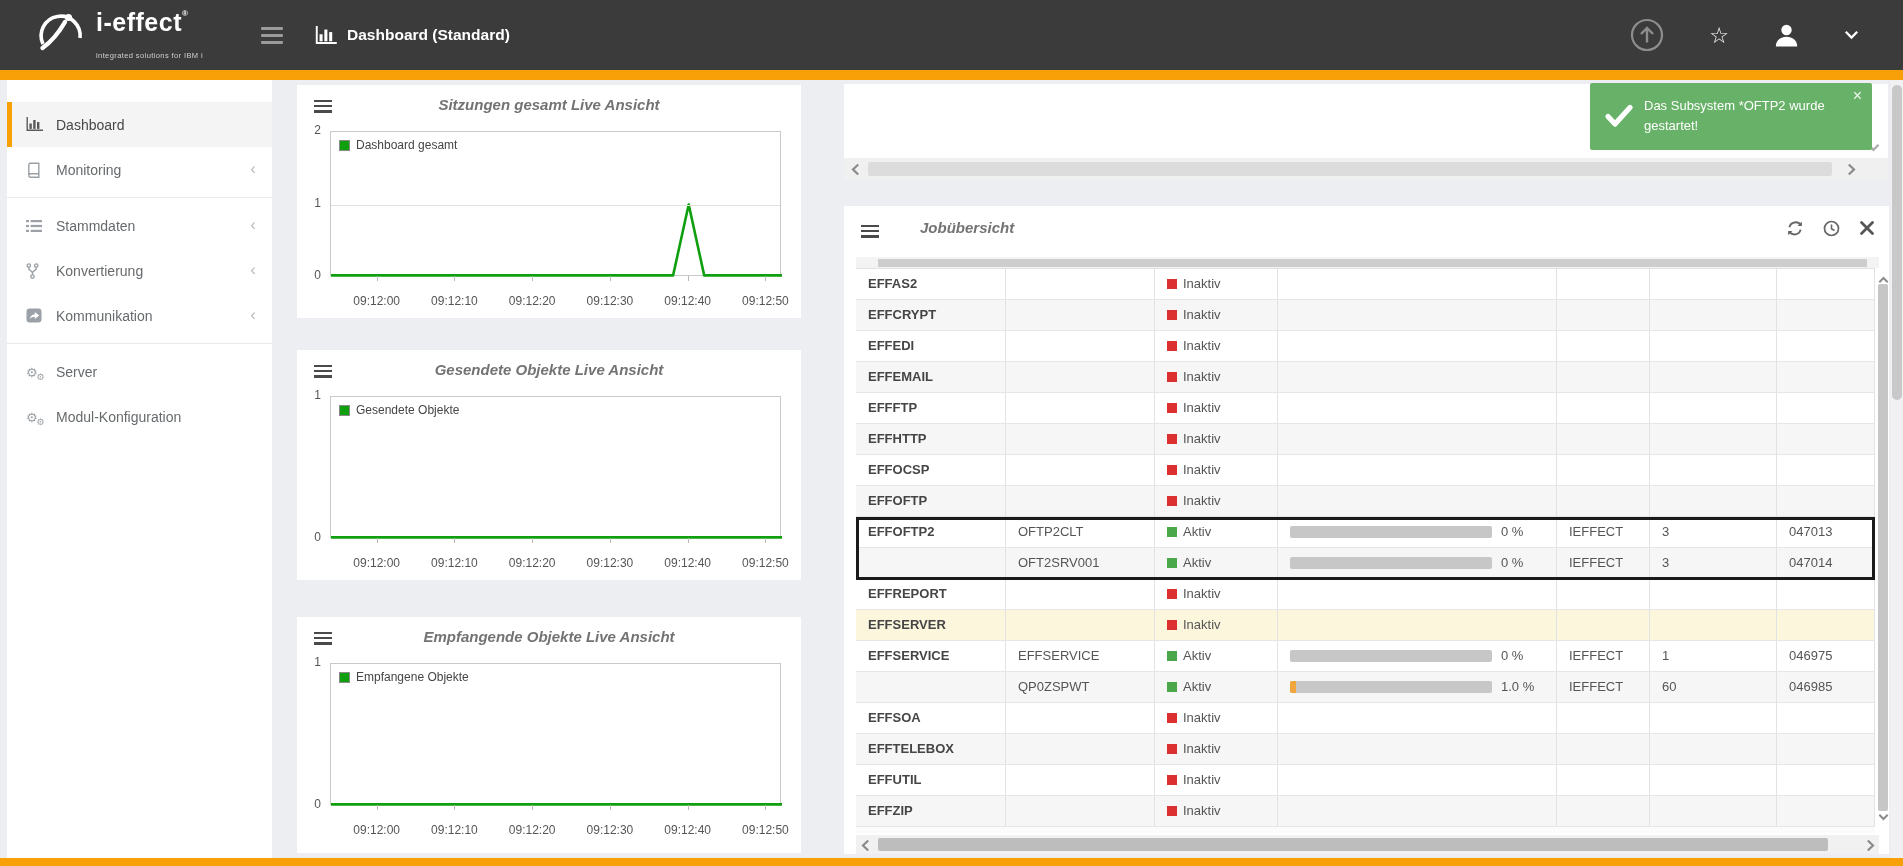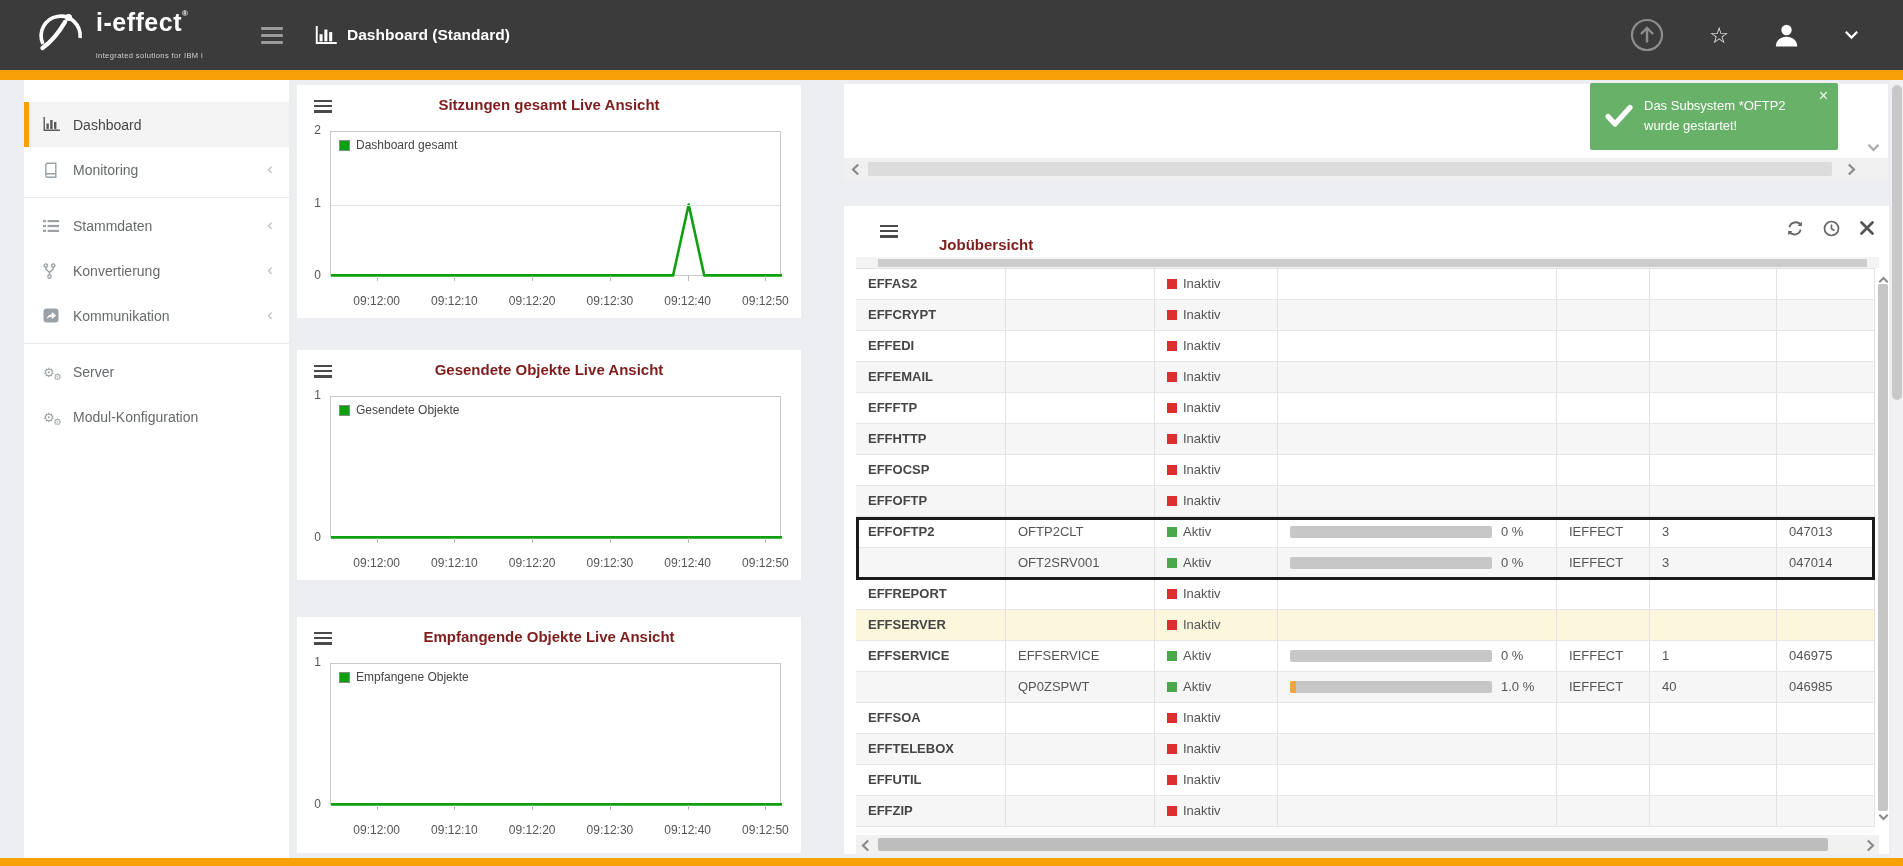--- a/index.html
+++ b/index.html
@@ -19,36 +19,36 @@
   .nav-title .ico { margin-right:10px; display:flex; }
   .nav-right { position:absolute; right:0; top:0; height:70px; display:flex; align-items:center; }
   .nav-ic { margin-right:44px; display:flex; align-items:center; cursor:pointer; }
   .nav-star { color:#fff; font-size:22px; font-family:"DejaVu Sans", sans-serif; }
 
   
   .accent-top { position:absolute; left:0; top:70px; width:1903px; height:10px; background:var(--accent,#f7a008); }
   .accent-bottom { position:absolute; left:0; top:858px; width:1903px; height:8px; background:var(--accent,#f7a008); }
 
   
-  .sidebar { position:absolute; left:24px; top:80px; width:265px; height:778px; background:#fff; padding-top:22px;text-align:right; }
+  .sidebar { position:absolute; left:7px; top:80px; width:265px; height:778px; background:#fff; padding-top:22px;text-align:right; }
   .side-item { height:45px; display:flex; align-items:center; font-size:14px; color:#676a6c; cursor:pointer; padding-left:19px; position:relative; }
   .side-item.active { background:#f4f4f4; border-left:5px solid var(--accent,#f7a008); padding-left:14px; color:#474747; }
   .side-icon { width:26px; color:#9ba1a6; display:inline-flex; align-items:center; }
   .side-item.active .side-icon { color:#5a5a5a; }
   .side-label { margin-left:4px; }
   .side-chevron { position:absolute; right:16px; color:#bcbcbc; font-size:17px; top:50%; transform:translateY(-54%); }
   .side-divider { border-top:1px solid #e7eaec; margin:5px 0; }
 
   
   .panel { position:absolute; background:#fff; }
   .chart-col { left:297px; width:504px; }
   .panel-head { position:relative; height:38px; padding-top:11px; }
   .pan-burger { position:absolute; left:17px; top:12px; cursor:pointer; }
   .pan-burger i { display:block; width:18px; height:2.6px; background:#4a4a4a; margin:2.6px 0; }
-  .pan-title { font-size:15px; font-weight:bold; color:#7f1d1d; text-align:center; }
+  .pan-title { font-size:15px; font-weight:bold; color:#737373; text-align:center;font-style:italic; }
   .job-panel .pan-title { text-align:left; margin-left:76px; }
 
   
   .chart { display:flex; margin-top:8px; }
   .ylabels { width:33px; position:relative; }
   .ytick { position:absolute; right:9px; font-size:12px; color:#555; }
   .plotwrap { width:453px; }
   .plot { width:451px; border:1px solid #c9c9c9; position:relative; background:#fff; }
   .gridline { position:absolute; left:0; width:100%; height:1px; background:#e0e0e0; }
   .legend { position:absolute; left:8px; top:6px; display:flex; align-items:center; z-index:2; }
@@ -61,28 +61,28 @@
 
   
   .top-panel { left:844px; top:84px; width:1044px; height:96px; }
   .hscroll { position:absolute; left:0; bottom:0; width:100%; height:22px; background:#f0f0f0; }
   .hs-left { position:absolute; left:7px; top:4px; }
   .hs-right { position:absolute; right:32px; top:4px; }
   .hs-thumb { position:absolute; left:24px; top:4px; height:14px; background:#dcdcdc; border-radius:2px; right:56px; }
   .tp-down { position:absolute; right:8px; top:54px; }
 
   
-  .toast { position:absolute; left:1590px; top:83px; width:248px; height:67px; background:var(--toast,#68b168); border-radius:2px; color:#fff; z-index:5; }
+  .toast { position:absolute; left:1590px; top:83px; width:282px; height:67px; background:var(--toast,#68b168); border-radius:2px; color:#fff; z-index:5; }
   .toast-check { position:absolute; left:14px; top:20px; }
   .toast-msg { margin:13px 28px 0 54px; font-size:13px; line-height:1.5; }
   .toast-close { position:absolute; right:10px; top:4px; font-size:16px; color:#fff; cursor:pointer; opacity:.9; }
 
   
   .job-panel { left:844px; top:206px; width:1045px; height:648px; display:flex; flex-direction:column; }
-  .job-head { position:relative; height:50px; padding-top:30px;margin-left:19px; }
+  .job-head { position:relative; height:50px; padding-top:13px; }
   .job-head .pan-burger { top:16px; }
   .job-icons { position:absolute; right:14px; top:14px; display:flex; gap:19px; }
   .job-icons span { cursor:pointer; display:flex; }
   .job-topbar { position:relative; height:12px; margin:2px 10px 0 12px; background:#f3f3f3; }
   .job-topbar .thumb { position:absolute; left:22px; top:2px; right:12px; height:8px; background:#cdcdcd; }
   .job-body { display:flex; margin-left:12px; }
   .job-rows { width:1019px; position:relative; border-top:1px solid #e2e2e6; }
   .trow { display:flex; height:31px; border-bottom:1px solid #e6e6e9; font-size:13px; color:#555; background:#fff; cursor:default; }
   .trow.striped { background:#f6f6f7; }
   .trow.warning { background:var(--warnrow,#fcf6dc); }
@@ -586,21 +586,21 @@
           <div class="tcell c-job"></div>
           <div class="tcell c-name">QP0ZSPWT</div>
           <div class="tcell c-status"><span class="st-sq" style="background: rgb(74, 168, 74);"></span><span>Aktiv</span></div>
           <div class="tcell c-prog">
             <span class="pbar">
               <i style="width: 3%;"></i>
             </span>
             <span class="plabel">1.0 %</span>
           </div>
           <div class="tcell c-user">IEFFECT</div>
-          <div class="tcell c-thr">40</div>
+          <div class="tcell c-thr">60</div>
           <div class="tcell c-num">046985</div>
         </div>
         <div class="trow">
           <div class="tcell c-job">EFFSOA</div>
           <div class="tcell c-name"></div>
           <div class="tcell c-status"><span class="st-sq" style="background: rgb(220, 47, 47);"></span><span>Inaktiv</span></div>
           <div class="tcell c-prog"></div>
           <div class="tcell c-user"></div>
           <div class="tcell c-thr"></div>
           <div class="tcell c-num"></div>

